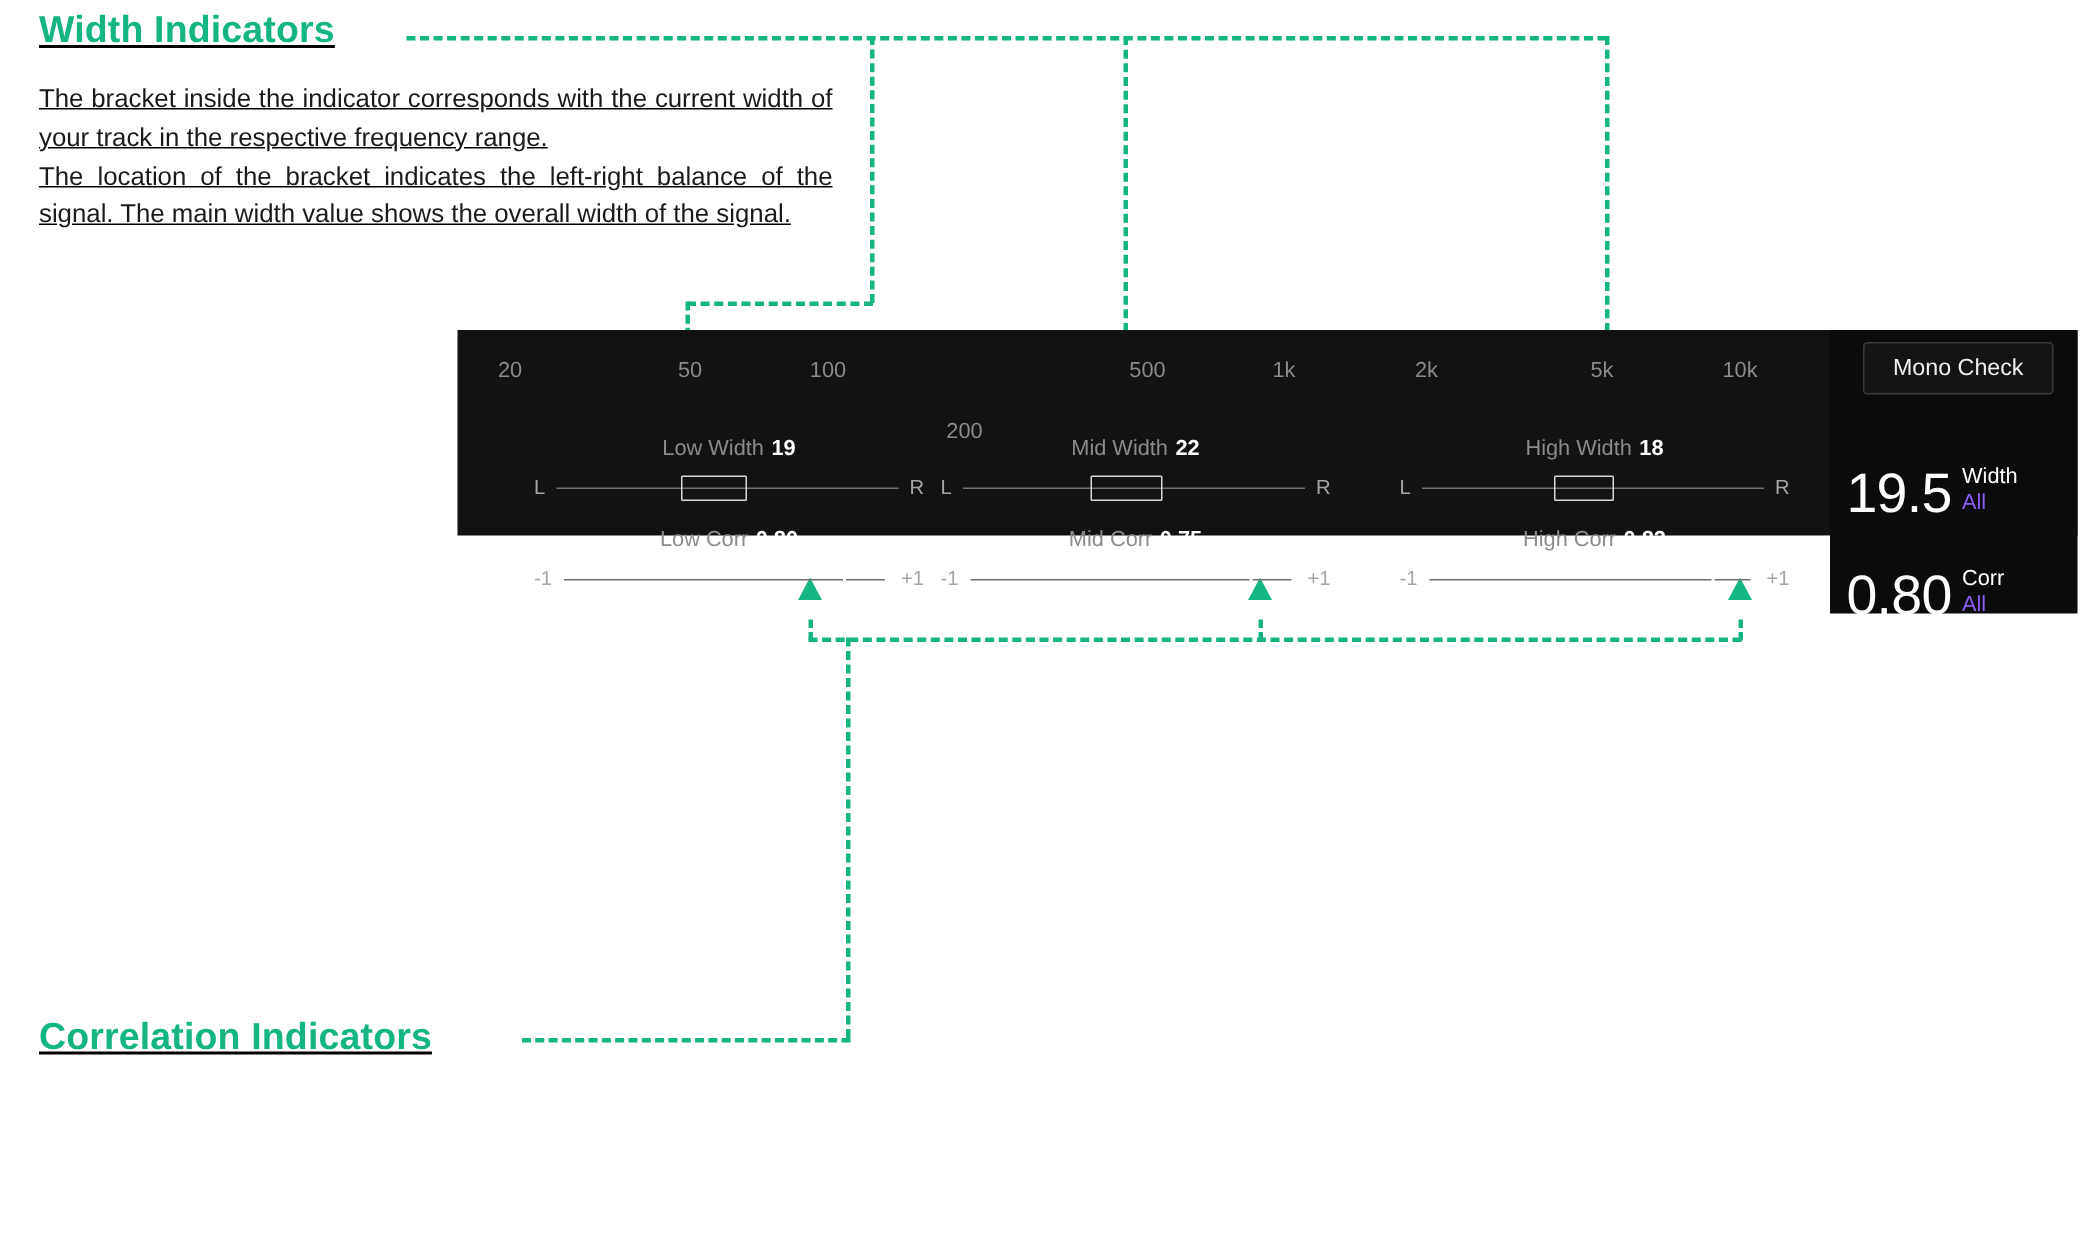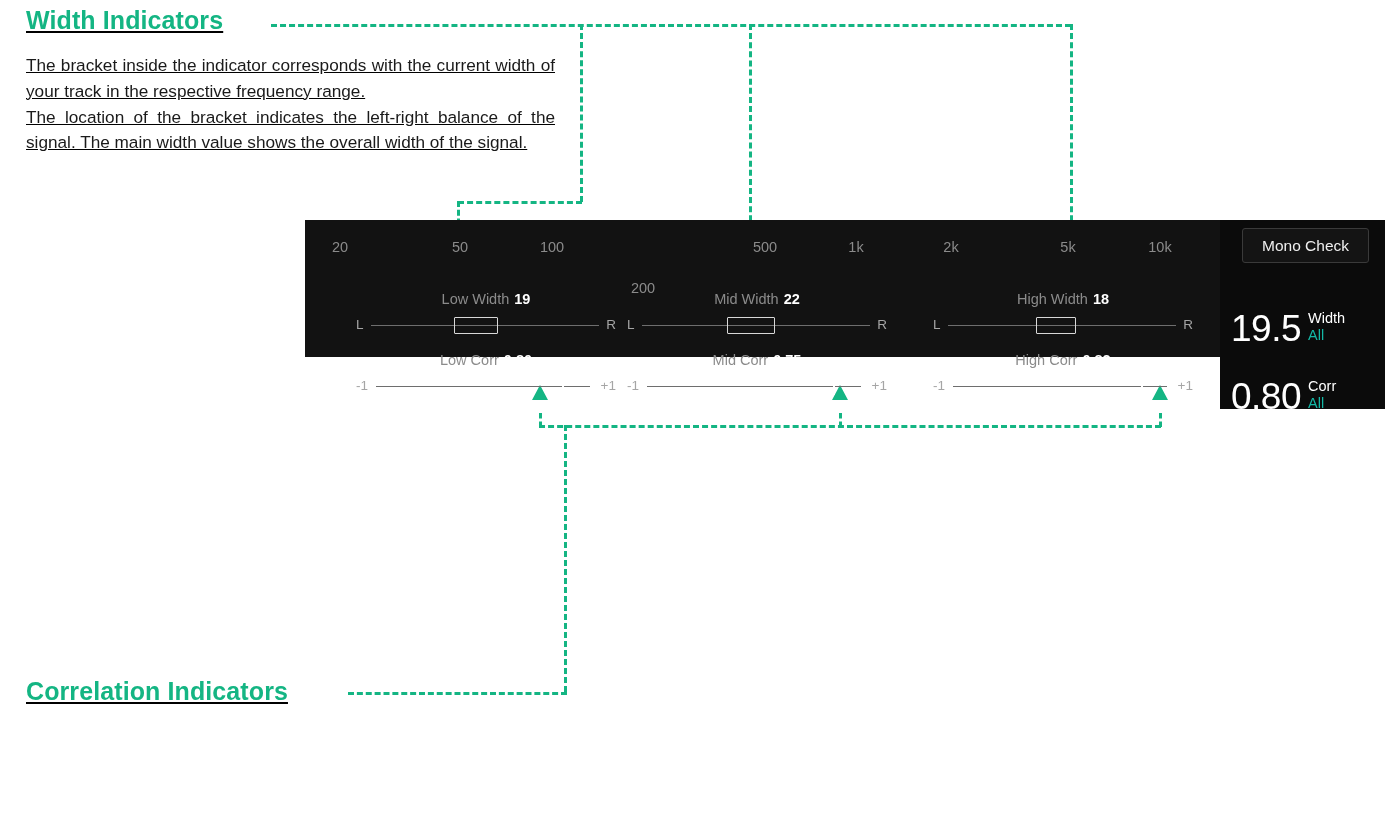--- a/index.html
+++ b/index.html
@@ -165,21 +165,21 @@
     letter-spacing: -0.5px;
     vertical-align: top;
   }
   .readout .tags {
     display: inline-block;
     margin-left: 7px;
     vertical-align: top;
     padding-top: 1px;
   }
   .readout .tag-1 { color: #ffffff; font-size: 14.5px; line-height: 17px; display: block; }
-  .readout .tag-2 { color: #14b8a6; font-size: 14.5px; line-height: 17px; display: block; }
+  .readout .tag-2 { color: #8b5cf6; font-size: 14.5px; line-height: 17px; display: block; }
 </style>
 </head>
 <body>
 
 <div class="anno" id="width-anno">
   <div class="anno-title">Width Indicators</div>
   <div class="anno-body">
     <p>The bracket inside the indicator corresponds with the current width of your track in the respective frequency range.</p>
     <p>The location of the bracket indicates the left-right balance of the signal. The main width value shows the overall width of the signal.</p>
   </div>

